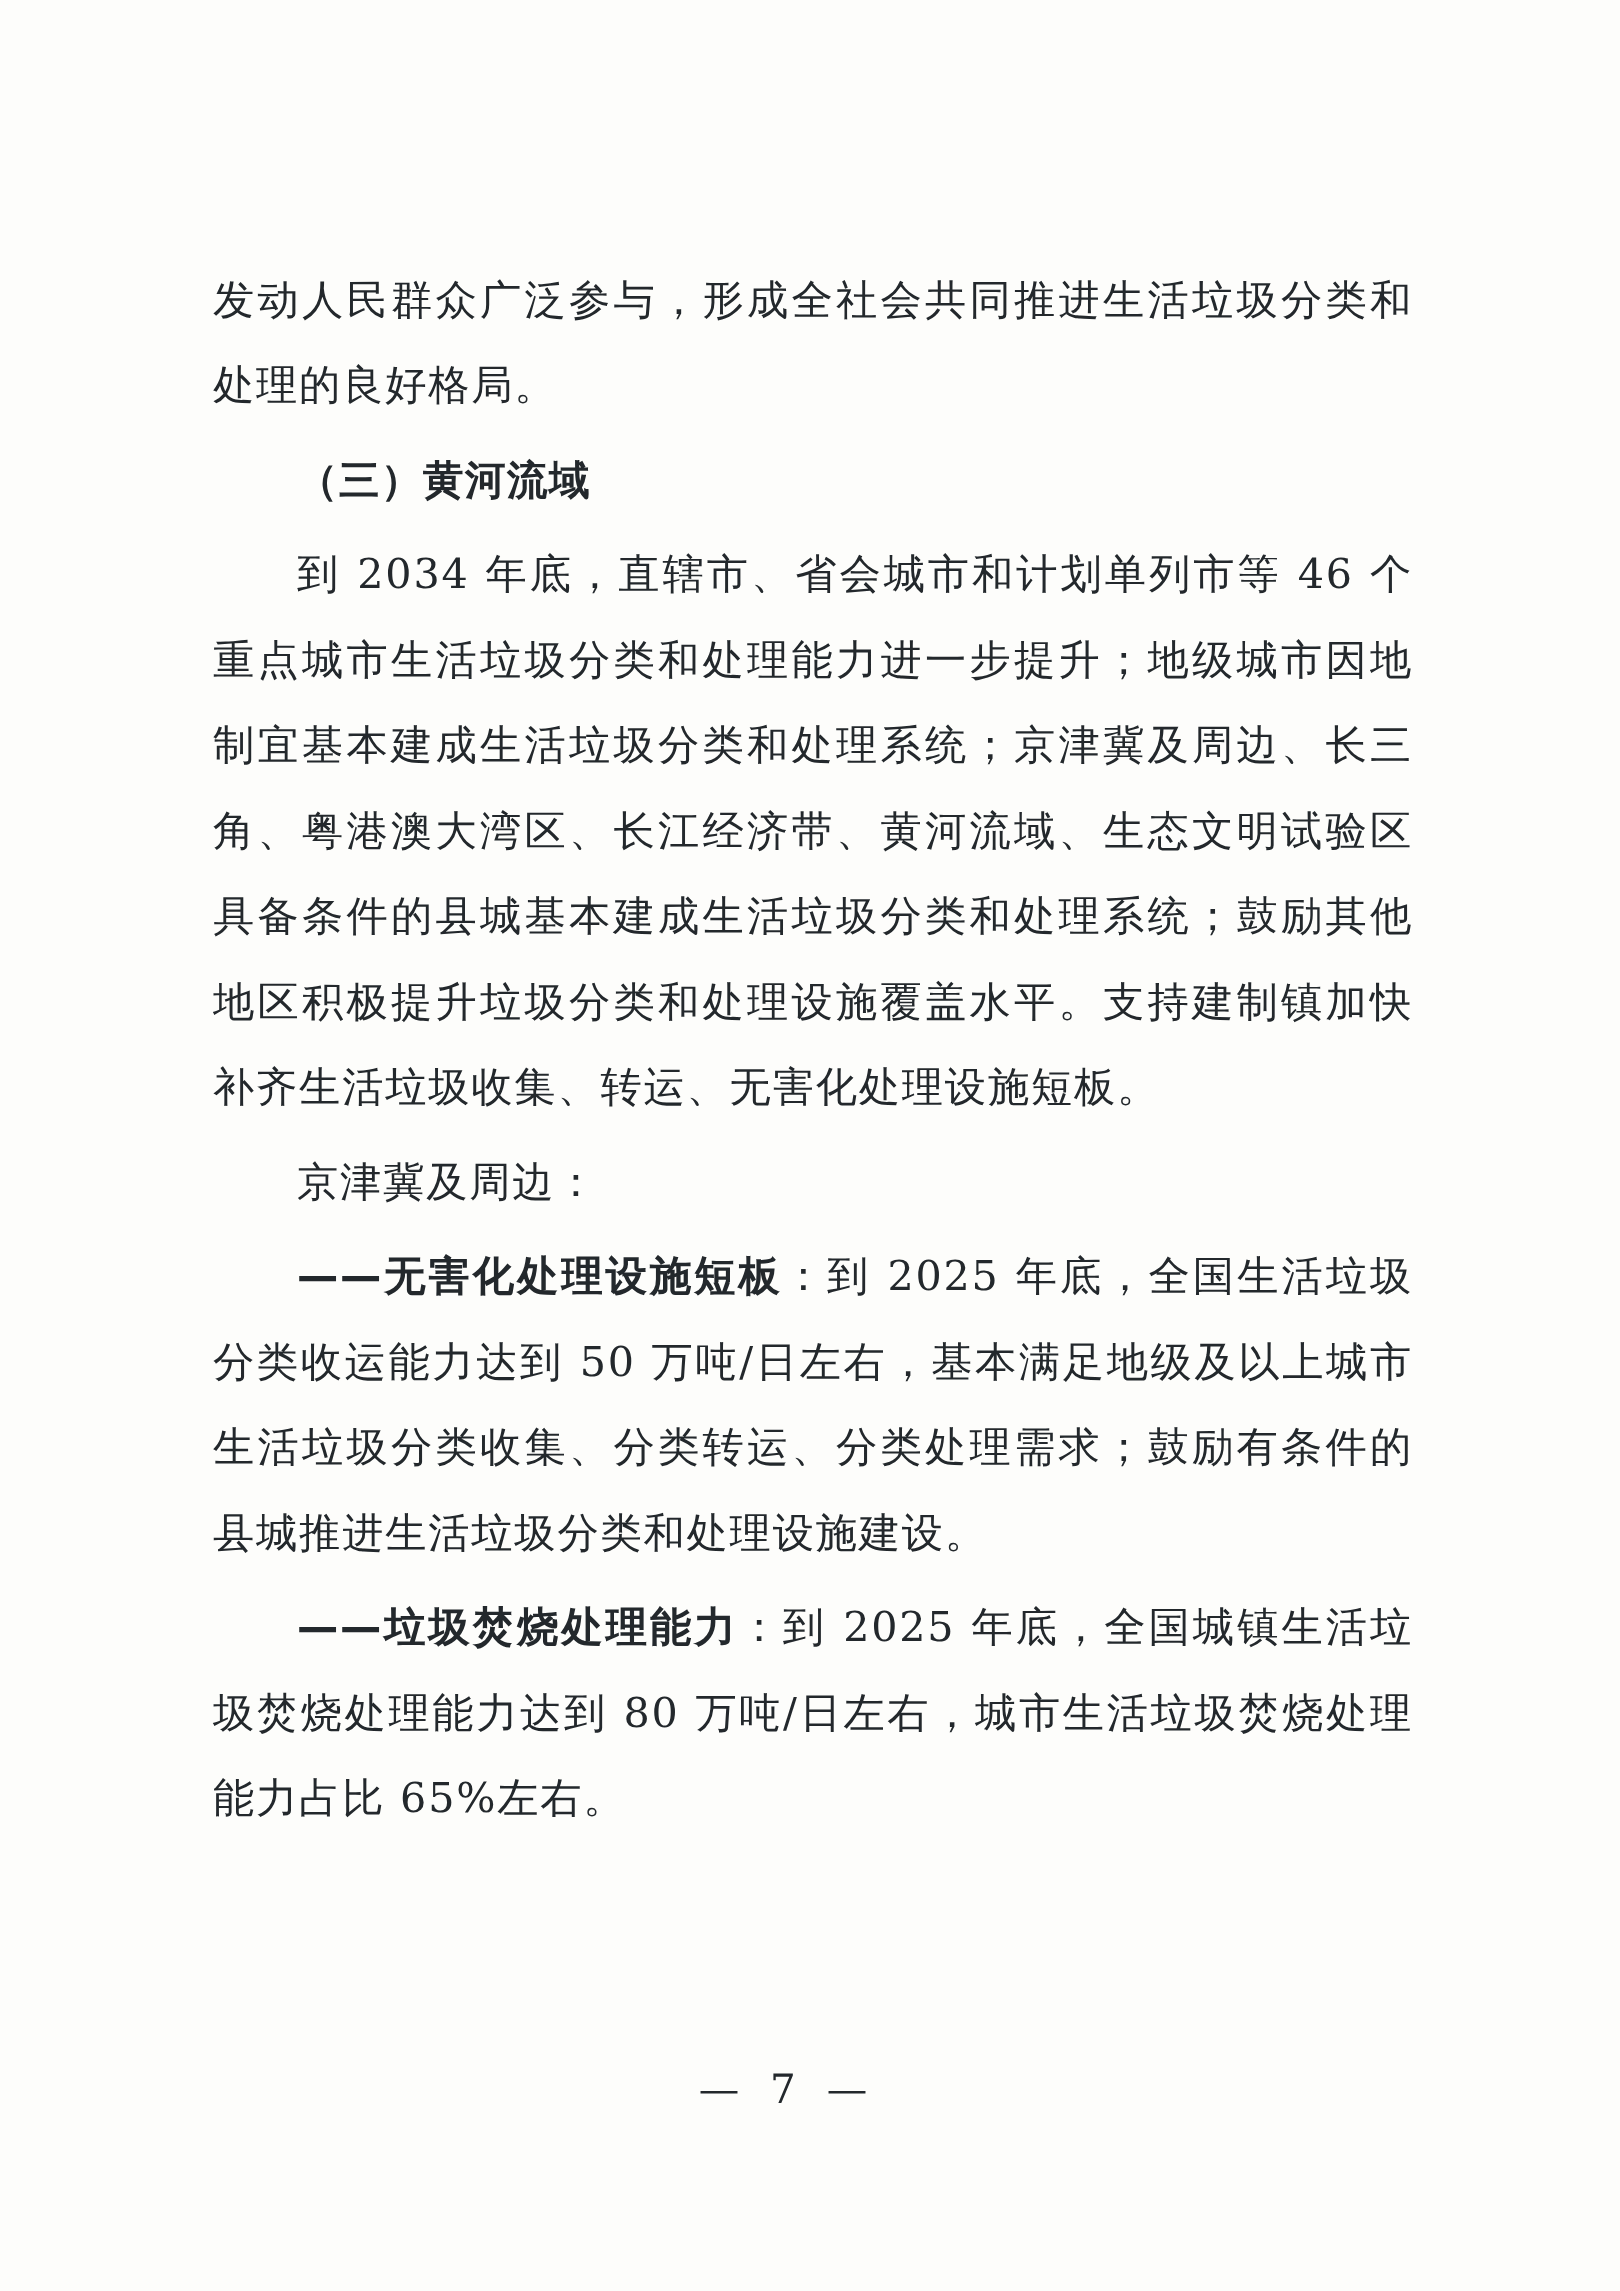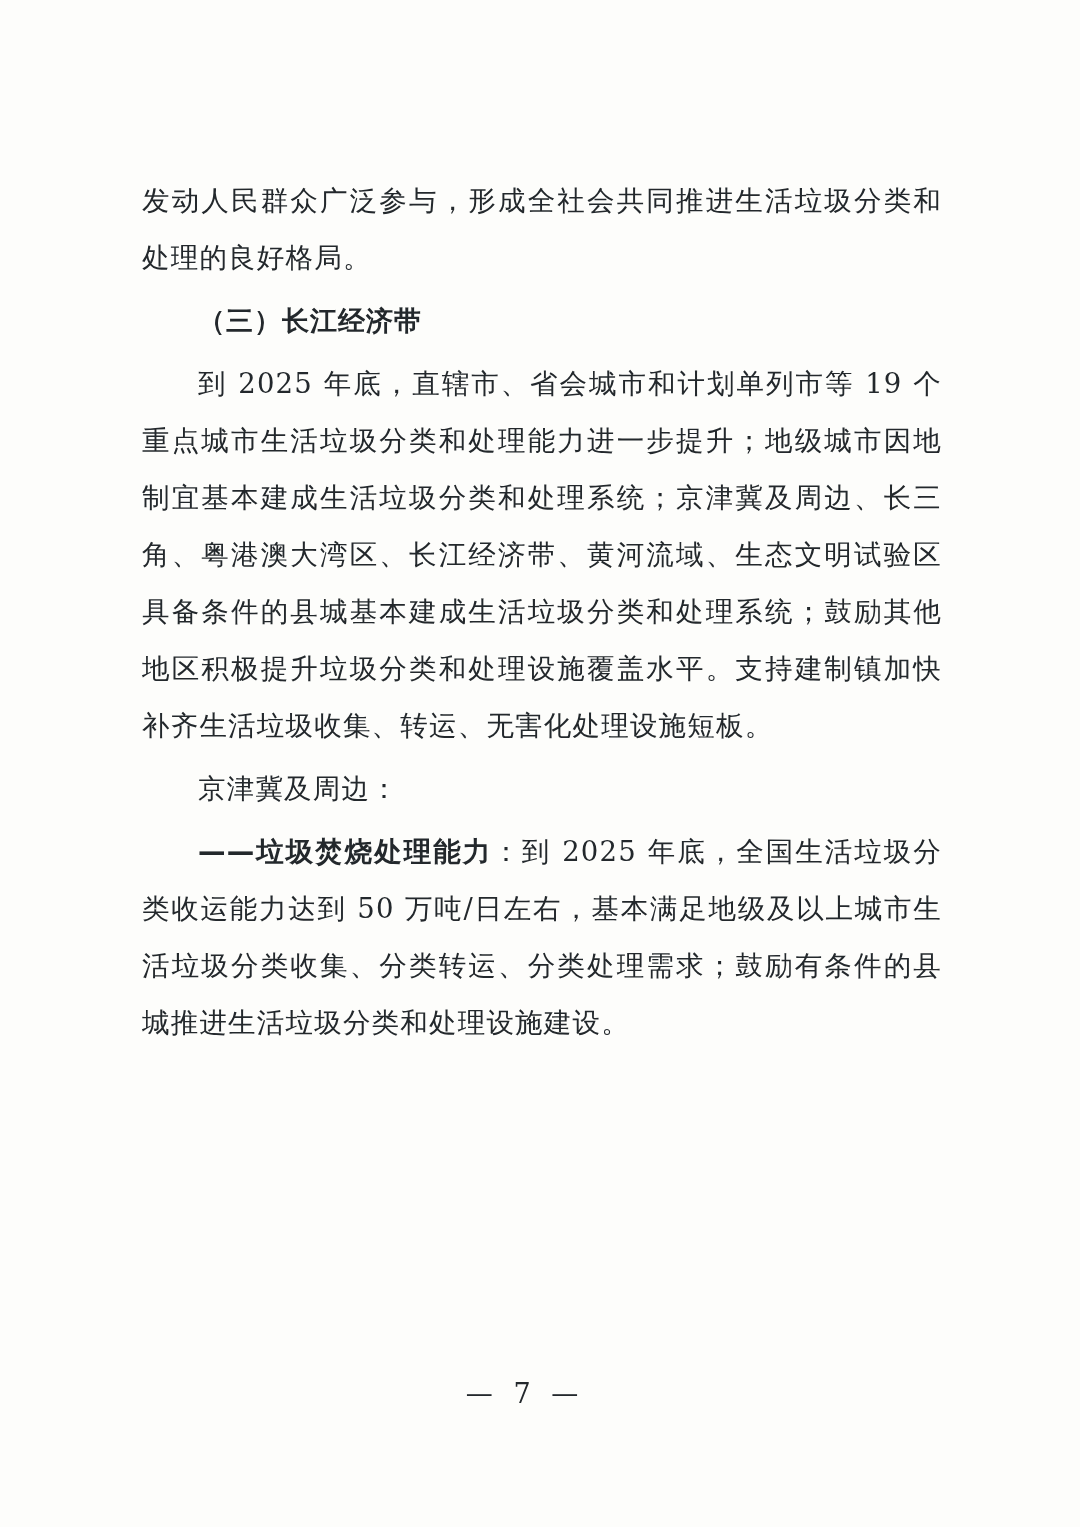--- a/index.html
+++ b/index.html
@@ -69,28 +69,29 @@
   }
 </style>
 </head>
 <body>
 
 <div class="page">
   <div class="content">
 
     <p class="body">发动人民群众广泛参与，形成全社会共同推进生活垃圾分类和处理的良好格局。</p>
 
-    <p class="heading">（三）长江经济带</p>
+    <p class="heading">（三）黄河流域</p>
 
-    <p class="indent">到 2025 年底，直辖市、省会城市和计划单列市等 19 个重点城市生活垃圾分类和处理能力进一步提升；地级城市因地制宜基本建成生活垃圾分类和处理系统；京津冀及周边、长三角、粤港澳大湾区、长江经济带、黄河流域、生态文明试验区具备条件的县城基本建成生活垃圾分类和处理系统；鼓励其他地区积极提升垃圾分类和处理设施覆盖水平。支持建制镇加快补齐生活垃圾收集、转运、无害化处理设施短板。</p>
+    <p class="indent">到 2034 年底，直辖市、省会城市和计划单列市等 46 个重点城市生活垃圾分类和处理能力进一步提升；地级城市因地制宜基本建成生活垃圾分类和处理系统；京津冀及周边、长三角、粤港澳大湾区、长江经济带、黄河流域、生态文明试验区具备条件的县城基本建成生活垃圾分类和处理系统；鼓励其他地区积极提升垃圾分类和处理设施覆盖水平。支持建制镇加快补齐生活垃圾收集、转运、无害化处理设施短板。</p>
 
     <p class="indent">京津冀及周边：</p>
 
 
-    <p class="indent"><span class="bold-lead">——垃圾焚烧处理能力</span><span>：到 2025 年底，全国生活垃圾分类收运能力达到 50 万吨/日左右，基本满足地级及以上城市生活垃圾分类收集、分类转运、分类处理需求；鼓励有条件的县城推进生活垃圾分类和处理设施建设。</span></p>
+    <p class="indent"><span class="bold-lead">——无害化处理设施短板</span><span>：到 2025 年底，全国生活垃圾分类收运能力达到 50 万吨/日左右，基本满足地级及以上城市生活垃圾分类收集、分类转运、分类处理需求；鼓励有条件的县城推进生活垃圾分类和处理设施建设。</span></p>
 
+    <p class="indent"><span class="bold-lead">——垃圾焚烧处理能力</span><span>：到 2025 年底，全国城镇生活垃圾焚烧处理能力达到 80 万吨/日左右，城市生活垃圾焚烧处理能力占比 65%左右。</span></p>
 
   </div>
 
   <div class="footer">
     <span class="page-number">— 7 —</span>
   </div>
 </div>
 
 </body></html>

